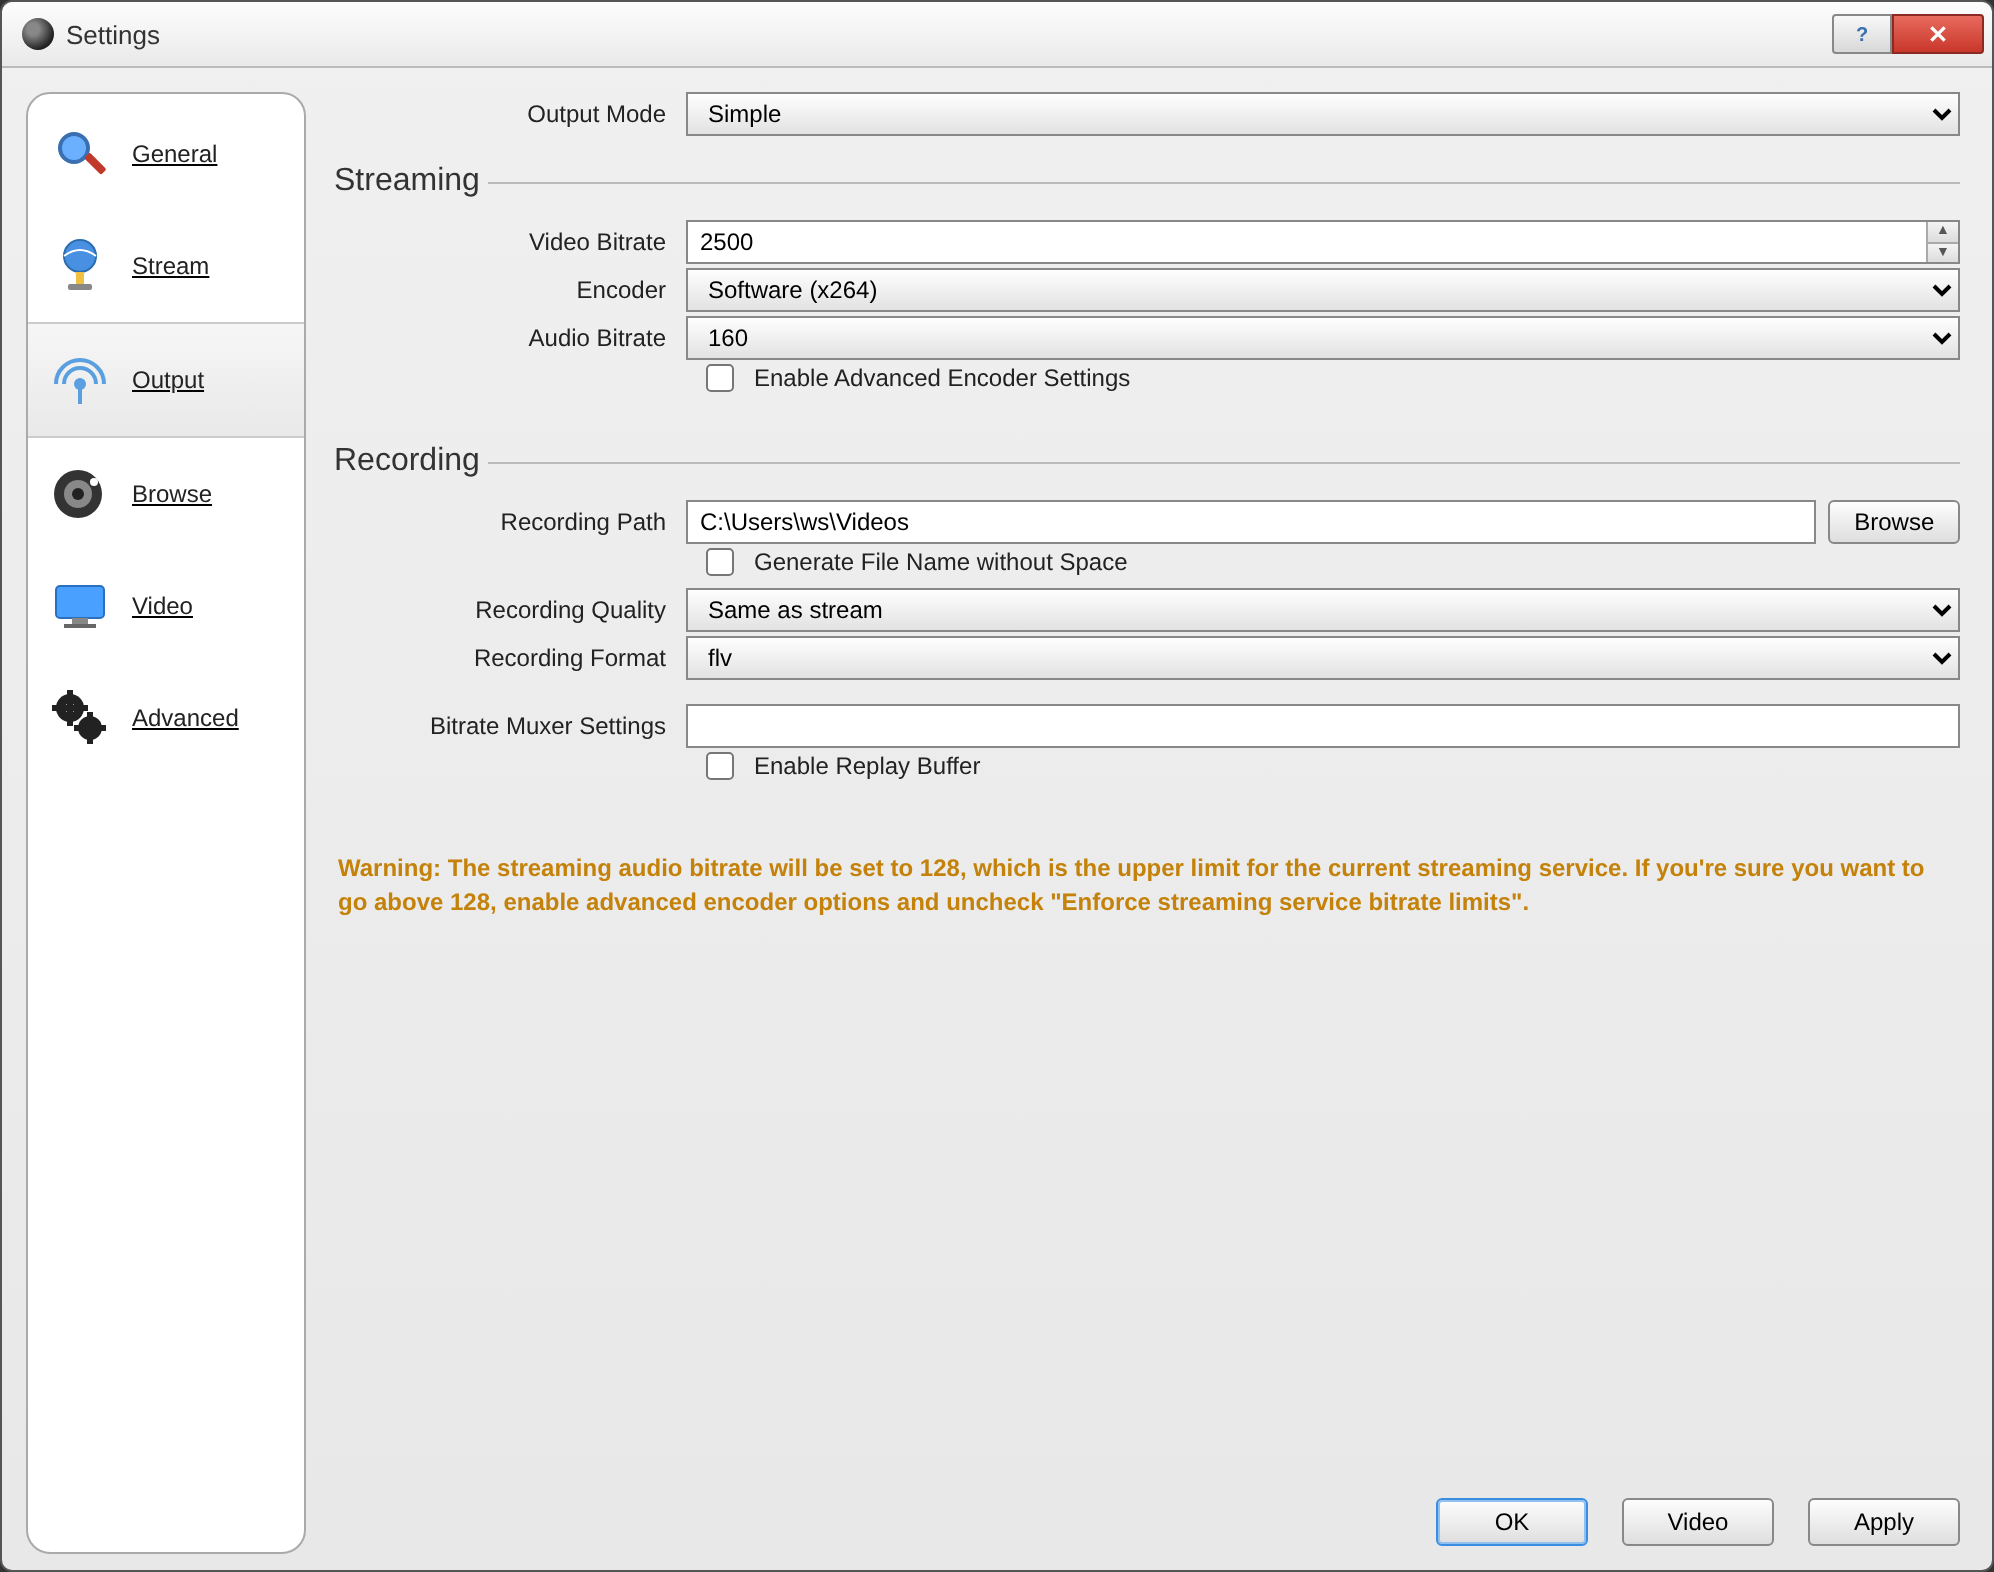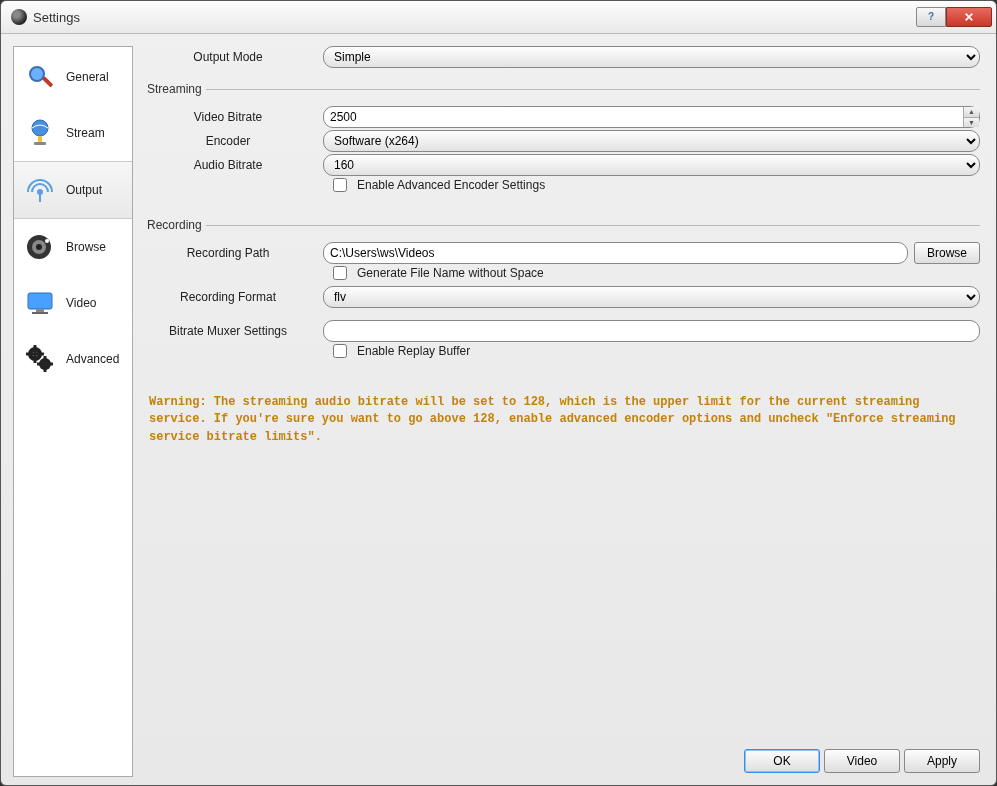--- a/index.html
+++ b/index.html
@@ -11,46 +11,46 @@
 .titlebar .app-icon { width: 16px; height: 16px; margin: 0 6px; border-radius: 50%; background: radial-gradient(circle at 35% 35%, #888 20%, #222 70%); }
 .titlebar .title { flex: 1; color: #333; font-size: 13px; }
 .titlebar .win-btns { display: flex; gap: 0; }
 .win-btn { width: 30px; height: 20px; border: 1px solid #888; background: linear-gradient(to bottom,#f8f8f8,#d8d8d8); display:flex; align-items:center; justify-content:center; font-weight:bold; color:#444; }
 .win-btn.help { border-radius: 2px 0 0 2px; }
 .win-btn.close { background: linear-gradient(to bottom,#e86a5e,#c8372a); color:#fff; border-color:#8a2a22; border-radius:0 2px 2px 0; width:46px; }
 .win-btn svg { width:10px; height:10px; }
 
 .window-body { flex:1; display:flex; padding:12px 12px 8px 12px; gap:10px; overflow:hidden; }
 
-.sidebar { width:120px; background:#fff; border:1px solid #aaa; border-radius:0; padding:2px 0; }
+.sidebar { width:140px; background:#fff; border:1px solid #aaa; border-radius:12px; padding:2px 0;text-decoration:underline; }
 .side-item { display:flex; align-items:center; gap:8px; padding:10px 8px; cursor:pointer; color:#222; }
 .side-item.selected { background: linear-gradient(to bottom,#f6f6f6,#e9e9e9); border-top:1px solid #ccc; border-bottom:1px solid #ccc; }
 .side-item .icon-wrap { width:36px; height:36px; display:flex; align-items:center; justify-content:center; }
 
 .content { flex:1; display:flex; flex-direction:column; overflow:hidden; }
 .form-area { flex:1; overflow:auto; padding-right:4px; }
 .row { display:flex; align-items:center; margin-bottom:2px; }
-.row-label { width:180px; text-align:center; padding-right:10px; color:#222; }
+.row-label { width:180px; text-align:right; padding-right:10px; color:#222; }
 .row-control { flex:1; display:flex; align-items:center; gap:6px; }
-select, input[type=text], .spinbox { width:100%; height:22px; border:1px solid #888; background: linear-gradient(to bottom,#fefefe,#e2e2e2); padding:0 6px; font-size:12px; border-radius:10px; }
+select, input[type=text], .spinbox { width:100%; height:22px; border:1px solid #888; background: linear-gradient(to bottom,#fefefe,#e2e2e2); padding:0 6px; font-size:12px; border-radius:0; }
 input[type=text], .spinbox { background:#fff; }
 .spinbox { display:flex; align-items:center; position:relative; padding:0; }
 .spinbox input { border:none; flex:1; padding:0 6px; height:100%; background:transparent; outline:none; }
 .spin-btns { width:16px; height:100%; display:flex; flex-direction:column; border-left:1px solid #aaa; }
 .spin-btns div { flex:1; display:flex; align-items:center; justify-content:center; font-size:7px; color:#555; background:linear-gradient(to bottom,#f4f4f4,#dcdcdc); cursor:pointer; }
 .spin-btns div:first-child { border-bottom:1px solid #aaa; }
 fieldset { border:1px solid #bbb; border-left:none; border-right:none; border-bottom:none; padding:10px 0 14px 0; margin-bottom:6px; }
-legend { color:#333; padding:0 4px; font-size:12px; }
+legend { color:#333; padding:0 4px; font-size:16px; }
 .top-row { margin-bottom:14px; }
 .checkbox-row { padding-left:190px; display:flex; align-items:center; gap:10px; margin-bottom:6px; color:#222; }
 .checkbox-row input { width:14px; height:14px; }
 .browse-btn { width:74px; height:22px; border:1px solid #888; background:linear-gradient(to bottom,#fdfdfd,#dedede); border-radius:3px; cursor:pointer; }
-.warning { color:#c4820a; font-weight:bold; padding:10px 6px 0 6px; line-height:1.45;font-family:Liberation Mono, monospace; }
-
-.footer { display:flex; justify-content:flex-end; gap:4px; padding:10px 4px 4px 0; }
+.warning { color:#c4820a; font-weight:bold; padding:10px 6px 0 6px; line-height:1.45; }
+
+.footer { display:flex; justify-content:flex-end; gap:17px; padding:10px 4px 4px 0; }
 .footer button { width:76px; height:24px; border:1px solid #888; background:linear-gradient(to bottom,#fdfdfd,#dedede); border-radius:3px; cursor:pointer; }
 .footer button.primary { border:1px solid #3a8de0; box-shadow:0 0 0 1px #8fc0ef inset; }
 
 
 .icon-wrap svg { width:32px; height:32px; }
 </style>
 </head>
 <body>
 
 <div class="window">
@@ -201,20 +201,26 @@
               <input type="text" value="C:\Users\ws\Videos" style="">
               <button class="browse-btn">Browse</button>
             </div>
           </div>
 
           <div class="checkbox-row">
             <input type="checkbox" style="">
             <span>Generate File Name without Space</span>
           </div>
 
+          <div class="row">
+            <div class="row-label">Recording Quality</div>
+            <div class="row-control">
+              <select><option>Same as stream</option></select>
+            </div>
+          </div>
 
           <div class="row">
             <div class="row-label">Recording Format</div>
             <div class="row-control">
               <select><option>flv</option></select>
             </div>
           </div>
 
           <div style="height:10px"></div>
 

